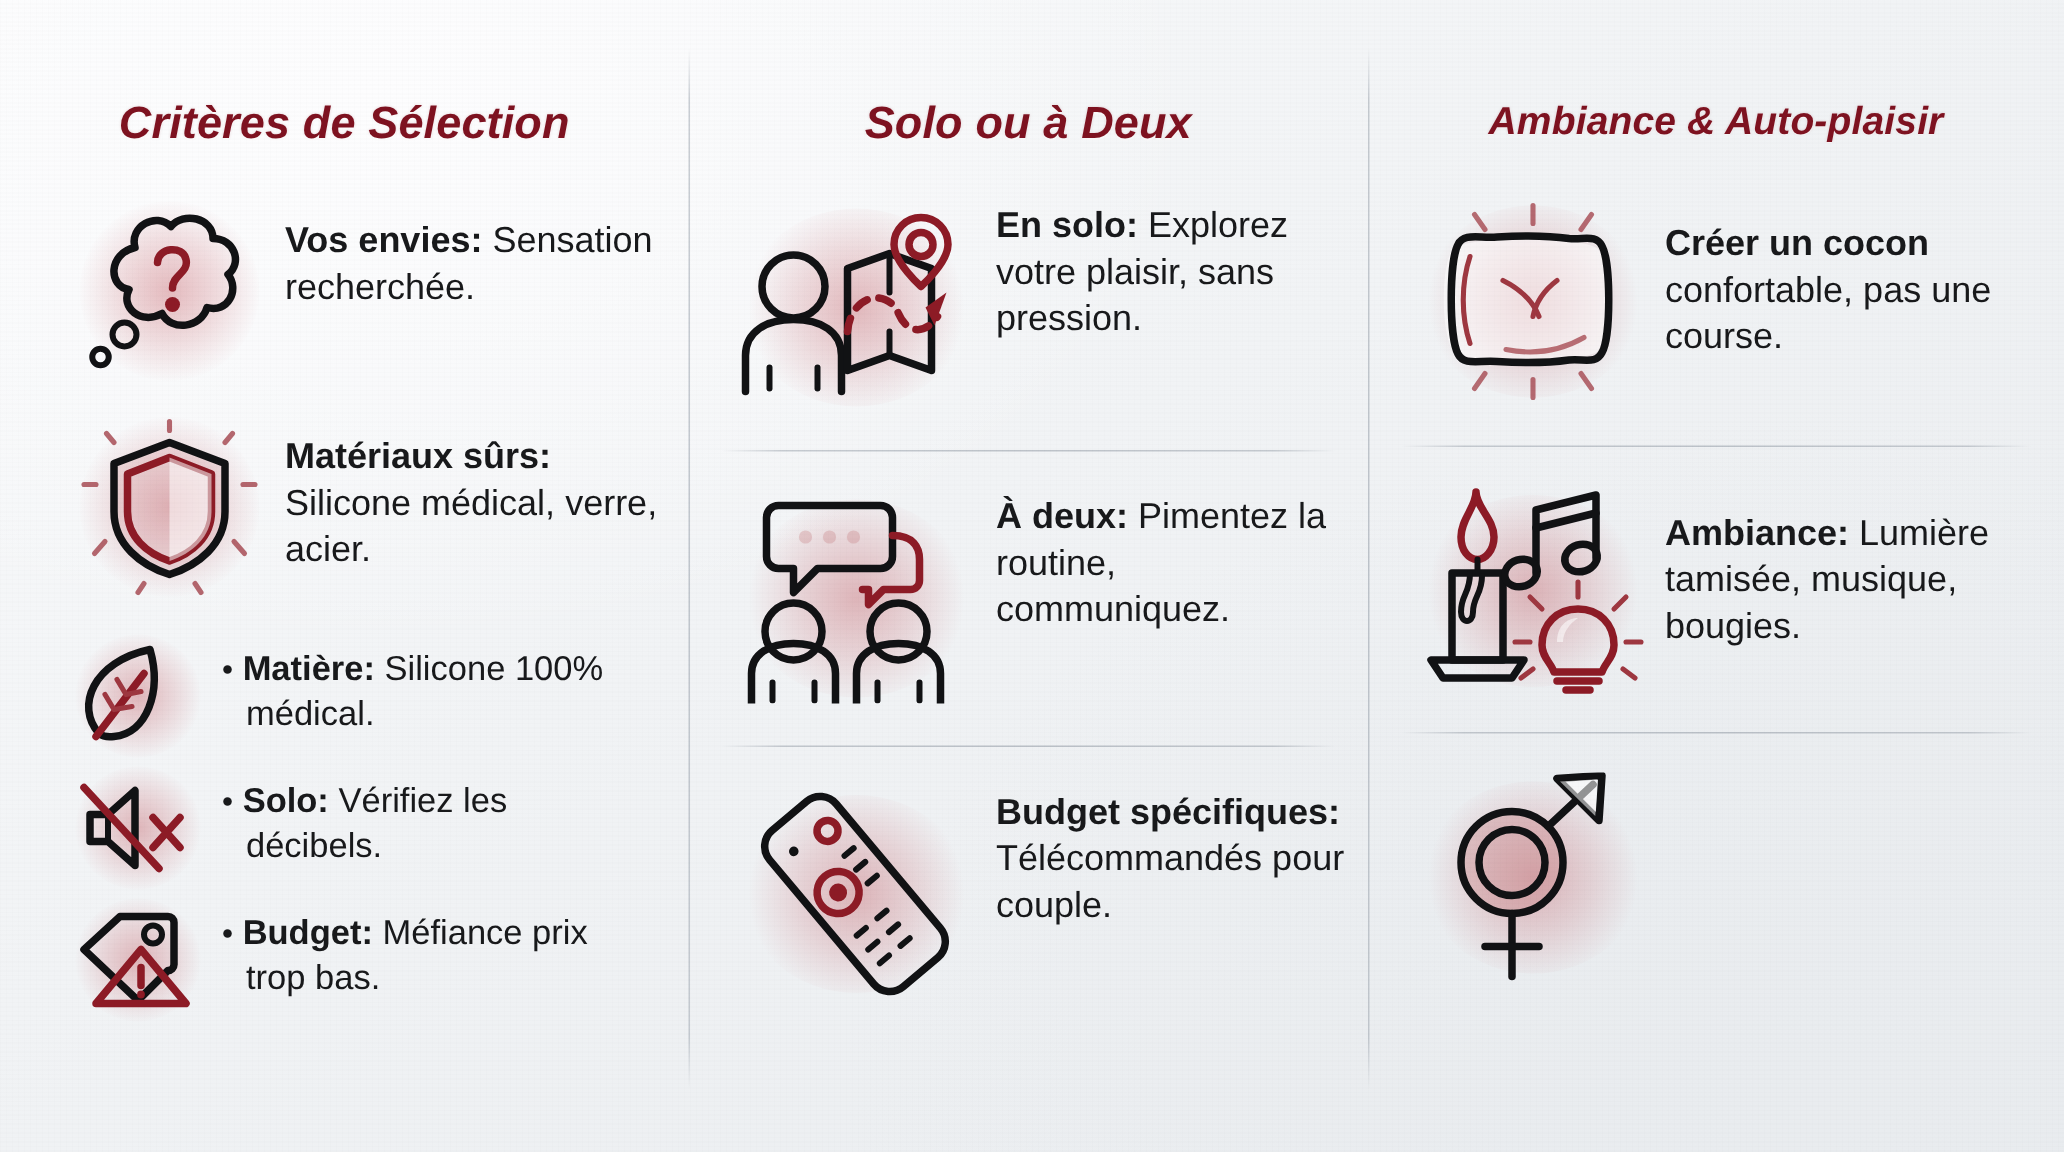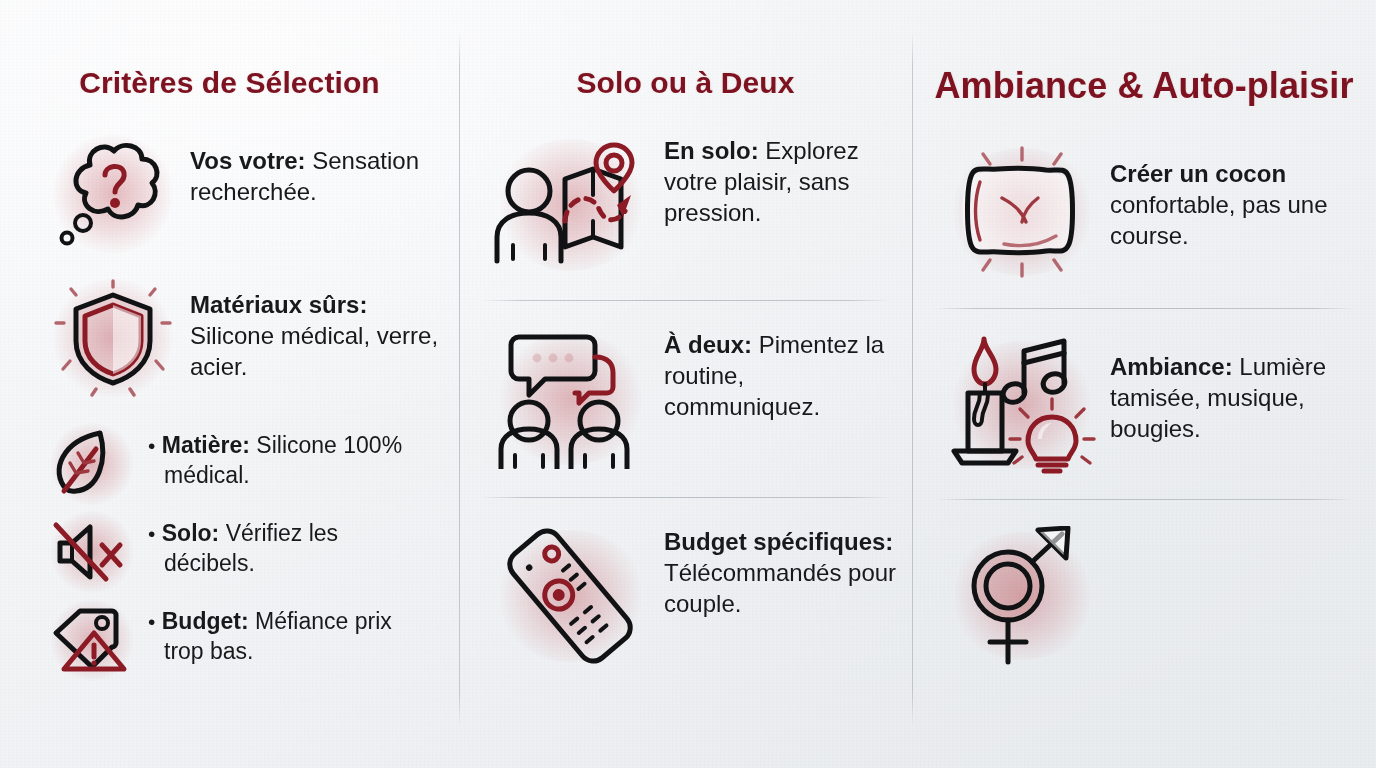--- a/index.html
+++ b/index.html
@@ -68,24 +68,25 @@
 
   .col-title {
     text-align: center;
     font-size: 30px;
     font-weight: bold;
     color: #7e1220;
     letter-spacing: .1px;
     text-shadow: 0 1px 1px rgba(255,255,255,.8), 0 0 2px rgba(126,18,32,.18);
     margin-bottom: 0;
     line-height: 1.1;
+    font-style: italic;
   }
   .col-1 .col-title { margin-top: 26px; }
   .col-2 .col-title { margin-top: 26px; }
-  .col-3 .col-title { margin-top: 26px; font-size: 36px; }
+  .col-3 .col-title { margin-top: 26px; font-size: 26px; }
 
   .blocks { margin-top: 36px; }
 
   .block {
     display: flex;
     align-items: flex-start;
     position: relative;
   }
 
   .icon-wrap {
@@ -178,21 +179,21 @@
           <div class="glow"></div>
           <svg width="122" height="118" viewBox="0 0 122 118" aria-hidden="true">
             <path class="ink" d="M38 30 C34 16 52 6 62 16 C70 6 90 10 90 24 C104 24 110 40 100 48 C108 58 100 74 86 70 C82 84 62 86 56 74 C42 82 28 70 34 58 C20 56 20 34 38 30 Z"></path>
             <path class="red" stroke-width="8" d="M53 40 C53 30 70 28 72 38 C74 47 63 48 63 57"></path>
             <circle class="red-f" cx="63" cy="68" r="5"></circle>
             <circle class="ink-thin" cx="31" cy="88" r="8"></circle>
             <circle class="ink-thin" cx="15" cy="103" r="5.5"></circle>
           </svg>
         </div>
         <div class="txt">
-          <b>Vos votre:</b><span> Sensation recherchée.</span>
+          <b>Vos envies:</b><span> Sensation recherchée.</span>
         </div>
       </div>
 
       <div class="block c1-block c1-big">
         <div class="icon-wrap">
           <div class="glow"></div>
           <svg width="122" height="118" viewBox="0 0 122 118" aria-hidden="true">
             <path class="pink-f" d="M61 16 L98 30 V62 C98 84 80 98 61 104 C42 98 24 84 24 62 V30 Z" opacity=".45"></path>
             <path class="ink" d="M61 16 L98 30 V62 C98 84 80 98 61 104 C42 98 24 84 24 62 V30 Z"></path>
             <path class="red" stroke-width="4" d="M61 26 L89 37 V62 C89 79 76 90 61 95 C46 90 33 79 33 62 V37 Z"></path>

